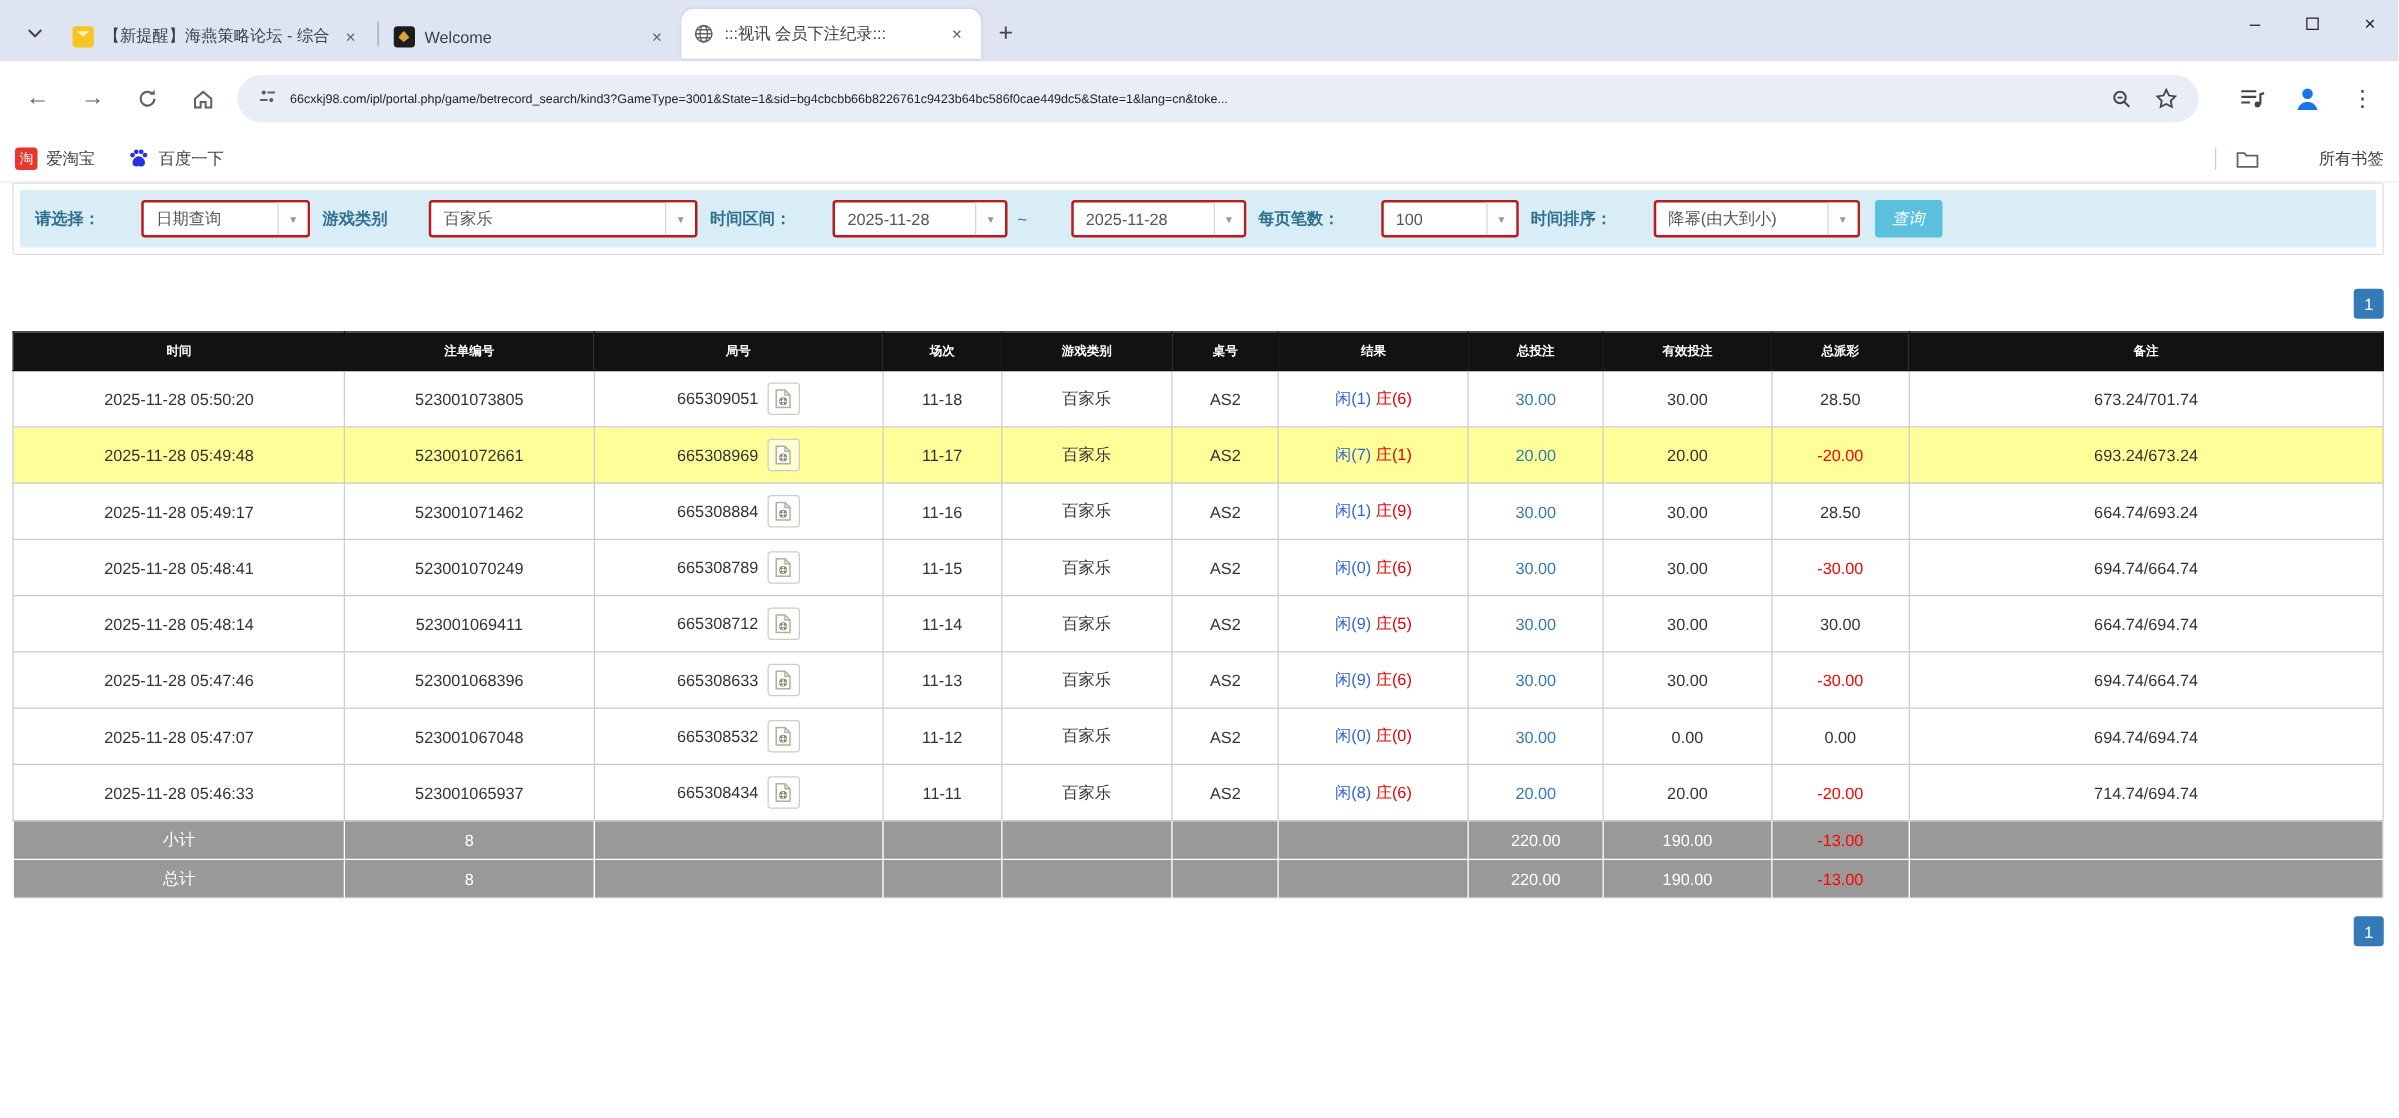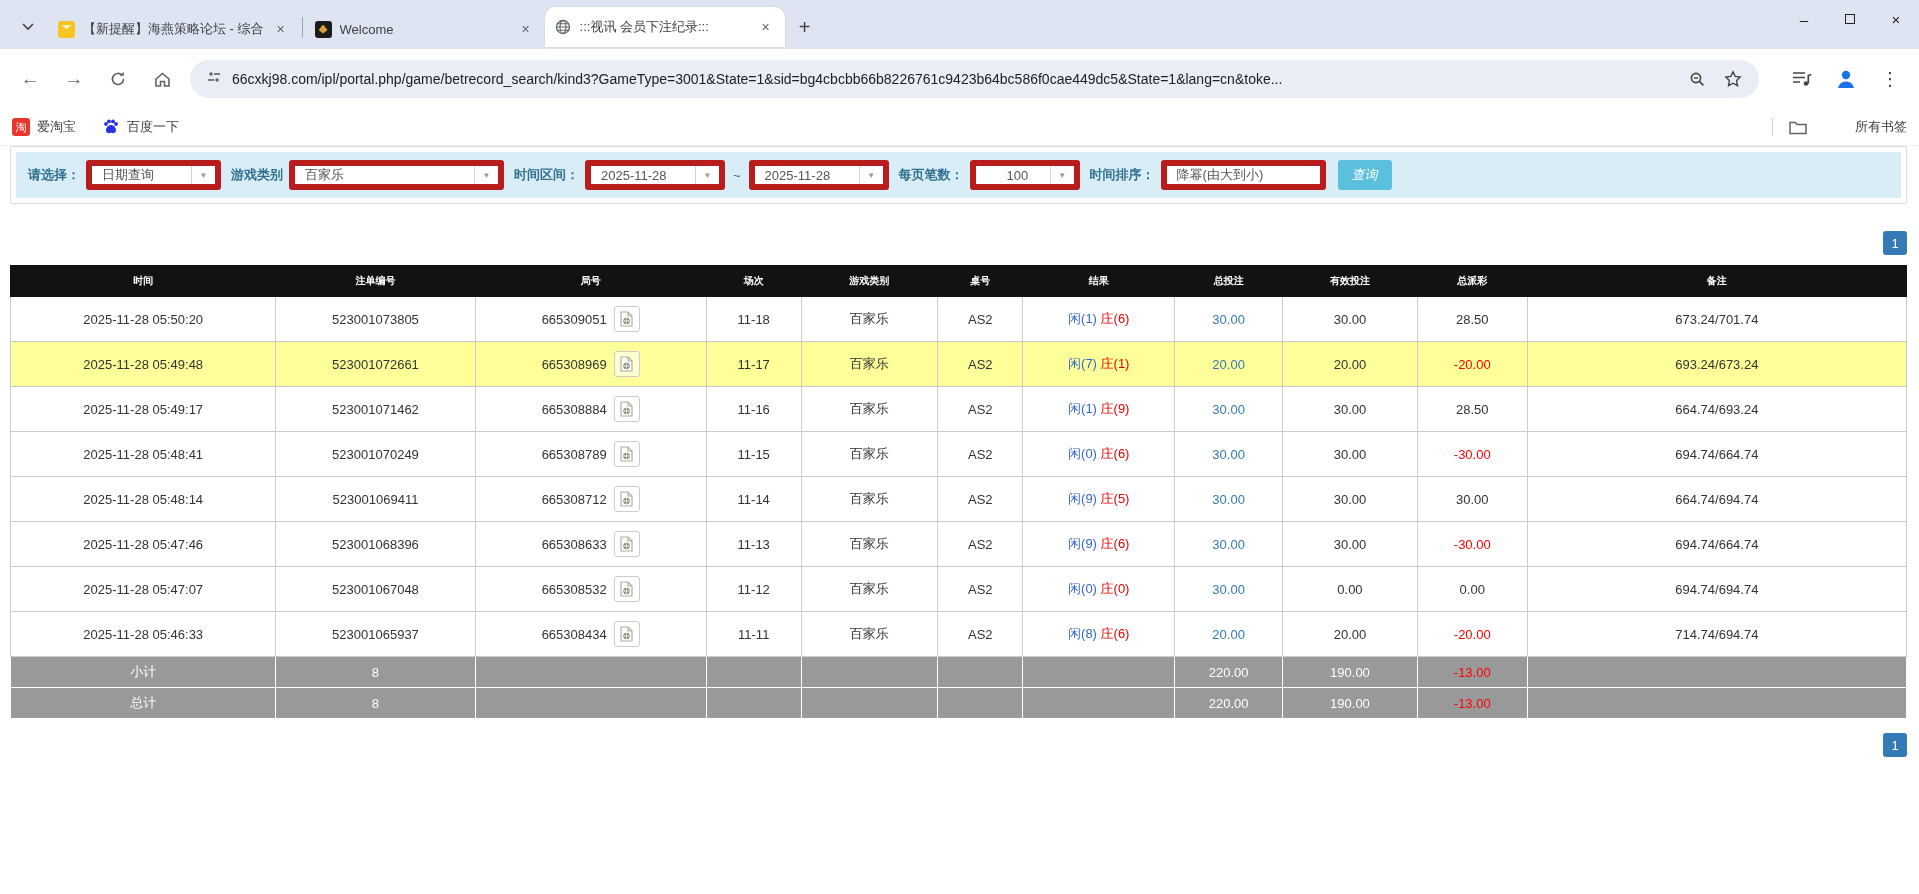--- a/index.html
+++ b/index.html
@@ -20,45 +20,45 @@
   .fav-welcome::after { content:""; position:absolute; left:4px; top:4px; width:9px; height:9px; background:#d8a13a; clip-path:polygon(50% 0,100% 60%,50% 100%,0 60%); }
   .newtab-btn { width:28px; height:28px; margin:0 0 8px 6px; display:flex; align-items:center; justify-content:center; font-size:20px; color:#444; border-radius:50%; cursor:pointer; }
   .win-controls { position:absolute; right:0; top:0; height:38px; display:flex; }
   .win-btn { width:46px; height:38px; display:flex; align-items:center; justify-content:center; color:#222; font-size:15px; cursor:pointer; }
   .win-btn .sq { width:10px; height:10px; border:1px solid #222; }
 
   .toolbar { height:60px; background:#fff; display:flex; align-items:center; padding:0 14px; }
   .nav-ic { width:32px; height:32px; display:flex; align-items:center; justify-content:center; color:#5f6368; font-size:19px; margin-right:12px; border-radius:50%; cursor:pointer; flex:none; }
   .omnibox { flex:1; height:38px; background:#e9edf6; border-radius:19px; display:flex; align-items:center; padding:0 12px; margin-right:14px; }
   .omnibox .site-info { margin:0 10px 0 4px; flex:none; cursor:pointer; }
-  .url-text { flex:1; font-size:14px; color:#202124; white-space:nowrap; overflow:hidden; }
+  .url-text { flex:1; font-size:10px; color:#202124; white-space:nowrap; overflow:hidden; }
   .omni-ic { width:28px; height:28px; flex:none; display:flex; align-items:center; justify-content:center; margin-left:8px; cursor:pointer; color:#444; }
   .right-ics { display:flex; align-items:center; }
   .right-ic { width:30px; height:30px; display:flex; align-items:center; justify-content:center; margin-left:14px; cursor:pointer; color:#444; font-size:18px; }
 
   .bookmarks { height:37px; background:#fff; display:flex; align-items:center; padding:0 12px; border-bottom:1px solid #f0f0f0; }
   .bm-item { display:flex; align-items:center; font-size:13px; color:#3c4043; margin-right:26px; cursor:pointer; }
   .bm-ic { width:18px; height:18px; margin-right:7px; display:flex; align-items:center; justify-content:center; flex:none; }
   .ic-taobao { background:#e8362c; border-radius:3px; color:#fff; font-size:11px; line-height:18px; text-align:center; width:18px; height:18px; }
   .bm-right { margin-left:auto; display:flex; align-items:center; }
   .bm-vsep { width:1px; height:18px; background:#c8d0e0; margin-right:16px; }
   .bm-all { display:flex; align-items:center; font-size:13px; color:#3c4043; cursor:pointer;gap:41px; }
   .bm-all svg { margin-right:7px; }
 
   
   .page { padding:0 12px 0 10px; }
   .page-title { font-size:17px; font-weight:400; color:#333; margin:21px 0 12px 2px; }
 
   .filter-panel { border:1px solid #ddd; background:#fff; padding:5px; border-radius:2px; }
   .filter-bar { background:#d9edf7; padding:8px 10px; display:flex; align-items:center; font-size:13px; color:#31708f; }
   .f-label { font-weight:bold; margin:0 6px 0 10px; white-space:nowrap; }
-  .sel { display:flex; align-items:stretch; background:#fff; border:6px solid #b91c1c; border-radius:3px; height:30px; overflow:hidden; cursor:pointer; }
+  .sel { display:flex; align-items:stretch; background:#fff; border:2px solid #b91c1c; border-radius:3px; height:30px; overflow:hidden; cursor:pointer;margin-left:27px; }
   .sel-text { display:flex; align-items:center; padding:0 10px; color:#555; font-size:13px; flex:1; white-space:nowrap; }
   .sel-arrow { width:24px; border-left:1px solid #d5d5d5; background:#fdfdfd; color:#999; font-size:8px; display:flex; align-items:center; justify-content:center; flex:none; }
-  .w-qtype{width:135px;} .w-game{width:215px;} .w-date{width:140px;} .w-pp{width:110px;padding-left:21px;} .w-sort{width:165px;flex-direction:column;}
+  .w-qtype{width:135px;} .w-game{width:215px;} .w-date{width:140px;} .w-pp{width:110px;} .w-sort{width:165px;}
   .tilde { margin:0 8px; color:#31708f; }
   .btn-search { background:#5bc0de; color:#fff; border:none; border-radius:3px; height:30px; padding:0 14px; font-size:13px; margin-left:12px; cursor:pointer;font-style:italic; }
 
   .summary-bar { margin-top:16px; background:#dff0d8; border:1px solid #d6e9c6; border-radius:2px; padding:9px 14px; display:flex; justify-content:space-between; align-items:center; font-size:13px; }
   .summary-left { color:#3c763d; }
   .summary-right { color:#ff0000; }
 
   .pager { display:flex; justify-content:flex-end; }
   .pager.top { margin:27px 0 10px; }
   .pager.bottom { margin:14px 0 0; }

